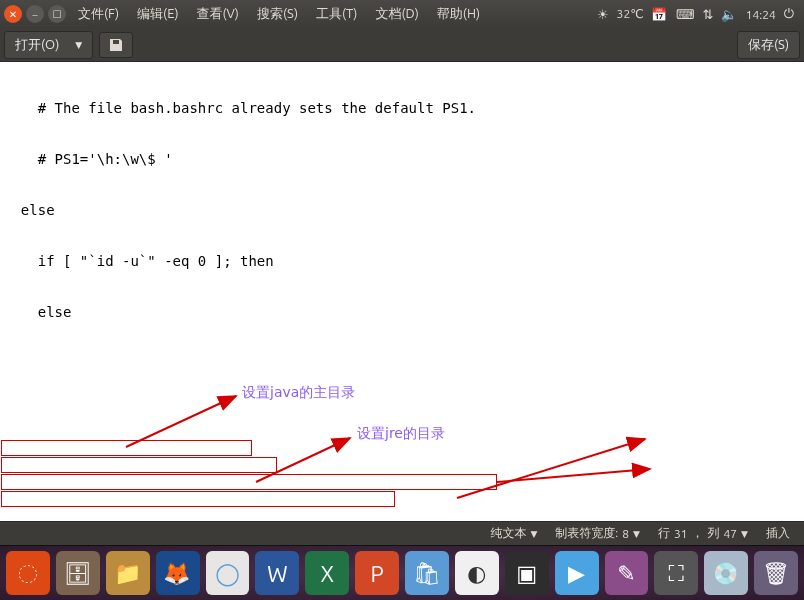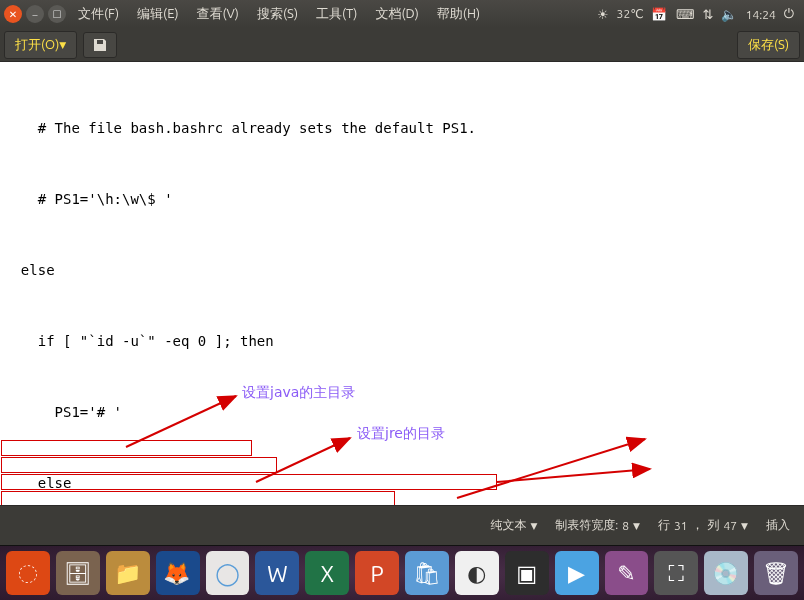--- a/index.html
+++ b/index.html
@@ -60,65 +60,65 @@
   height: 34px;
   display: flex;
   align-items: center;
   padding: 0 4px;
   gap: 6px;
   border-bottom: 1px solid #2b2a28;
 }
 .tool-btn {
   background: #fcfcfc10;
   border: 1px solid #2b2a28;
-  color: #fde047;
+  color: #e5e5e5;
   padding: 4px 10px;
   border-radius: 3px;
   cursor: pointer;
   display: flex;
   align-items: center;
-  gap: 0;
+  gap: 16px;
   font-size: 13px;
 }
 .tool-btn.icon-only { padding: 4px 8px; }
 .toolbar-spacer { flex: 1; }
 .editor {
   background: #fff;
   flex: 1;
   font-family: "DejaVu Sans Mono", "Ubuntu Mono", monospace;
   font-size: 14px;
   line-height: 17px;
   white-space: pre;
   color: #000;
   padding: 4px 0 0 4px;
   position: relative;
   overflow: hidden;
 }
-.code-line { display: block; min-height: 17px; margin-top: 20px; }
+.code-line { display: block; min-height: 17px; }
 .hl-box {
   position: absolute;
   border: 1px solid #d40000;
   pointer-events: none;
 }
 .arrow-svg {
   position: absolute;
   left: 0; top: 0;
   width: 100%; height: 100%;
   pointer-events: none;
 }
 .anno {
   position: absolute;
   color: #8b5cf6;
   font-family: "DejaVu Sans", sans-serif;
   font-size: 14px;
   white-space: nowrap;
 }
 .statusbar {
   background: #3c3b37;
-  height: 40px;
+  height: 24px;
   display: flex;
   align-items: center;
   color: #dfdbd2;
   font-size: 12px;
   padding: 0 8px;
   gap: 6px;
   border-top: 1px solid #2b2a28;
 }
 .status-seg { display: flex; align-items: center; gap: 4px; padding: 0 6px; }
 .status-flex { flex: 1; }
@@ -201,21 +201,20 @@
     <div class="tool-btn">
       <span>保存(S)</span>
     </div>
   </div>
 
   <div class="editor">
     <span class="code-line">    # The file bash.bashrc already sets the default PS1.</span>
     <span class="code-line">    # PS1='\h:\w\$ '</span>
     <span class="code-line">  else</span>
     <span class="code-line">    if [ "`id -u`" -eq 0 ]; then</span>
-    <span class="code-line">      PS1='# '</span>
     <span class="code-line">    else</span>
     
     
     
     
     
     
     
     
     

